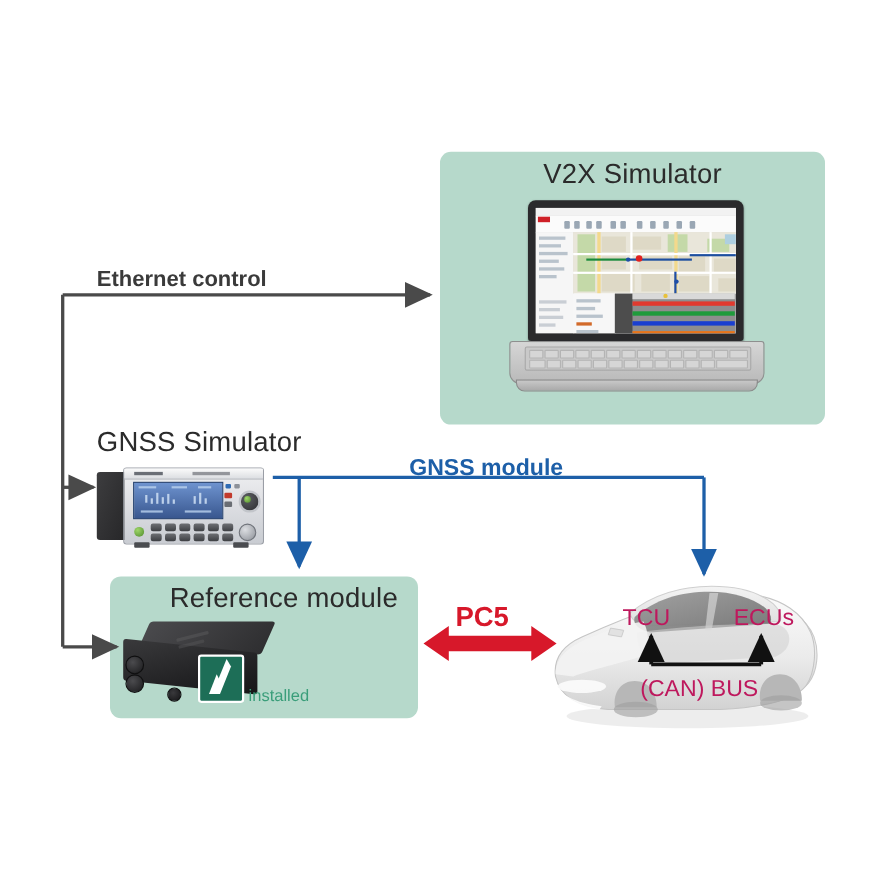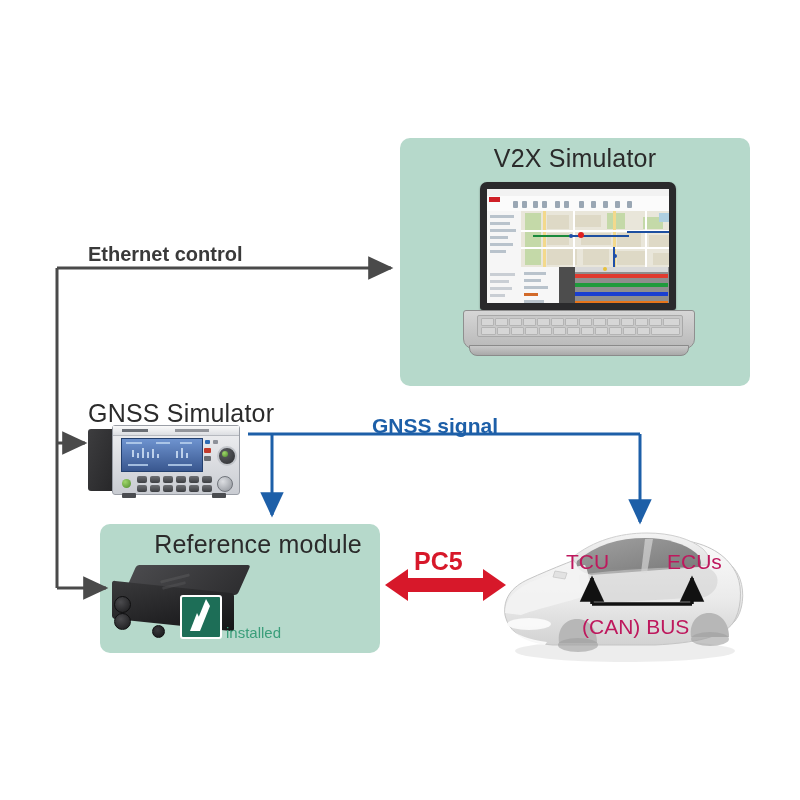--- a/index.html
+++ b/index.html
@@ -392,21 +392,21 @@
         <div class="kbd-key" style="left:131px;top:11px; width:11px; height:6px;"></div>
         <div class="kbd-key" style="left:145px;top:11px; width:11px; height:6px;"></div>
         <div class="kbd-key" style="left:159px;top:11px; width:11px; height:6px;"></div>
         <div class="kbd-key" style="left:173px;top:11px; width:27px; height:6px;"></div>
       </div>
     </div>
 
     <div class="abs laptop-foot" style="left:14px; top:163px; width:218px; height:9px;"></div>
   </div>
 
-  <div class="abs title-dark" style="left:88px; top:399px;text-align:center;">GNSS Simulator</div>
+  <div class="abs title-dark" style="left:88px; top:388px;text-align:center;">GNSS Simulator</div>
 
   <div class="abs" style="left:88px; top:423px; width:160px; height:80px;">
 
     <div class="abs gnss-sidecase" style="left:0px; top:6px; width:36px; height:62px;"></div>
 
     <div class="abs gnss-body" style="left:24px; top:2px; width:126px; height:68px;">
       <div class="gnss-topstripe"></div>
       <div class="gnss-logo" style="left:9px; top:3px; width:26px;"></div>
       <div class="gnss-logo" style="left:62px; top:3px; width:34px; opacity:.55;"></div>
 
@@ -532,21 +532,21 @@
       <path d="M72 78 L60 76 L58 82 L70 84 Z" fill="#e2e2e2" stroke="#c8c8c8" stroke-width="0.8"></path>
     </svg>
   </div>
 
   <div class="abs car-label" style="left:566px; top:550px;">TCU</div>
   <div class="abs car-label" style="left:667px; top:550px;">ECUs</div>
   <div class="abs car-label" style="left:582px; top:615px;">(CAN) BUS</div>
 
   <div class="abs label-bold-dark" style="left:88px; top:243px;">Ethernet control</div>
 
-  <div class="abs label-blue" style="left:372px; top:414px;">GNSS signal</div>
+  <div class="abs label-blue" style="left:372px; top:414px;">GNSS module</div>
 
   <div class="abs label-red" style="left:414px; top:547px;">PC5</div>
 
   <svg class="overlay">
     <defs>
       <marker id="arrDark" markerWidth="9" markerHeight="9" refX="7.6" refY="4.5" orient="auto" markerUnits="strokeWidth">
         <path d="M0,0.6 L8.4,4.5 L0,8.4 Z" fill="#4a4a4a"></path>
       </marker>
       <marker id="arrBlue" markerWidth="9" markerHeight="9" refX="7.6" refY="4.5" orient="auto" markerUnits="strokeWidth">
         <path d="M0,0.6 L8.4,4.5 L0,8.4 Z" fill="#1d5fa8"></path>

